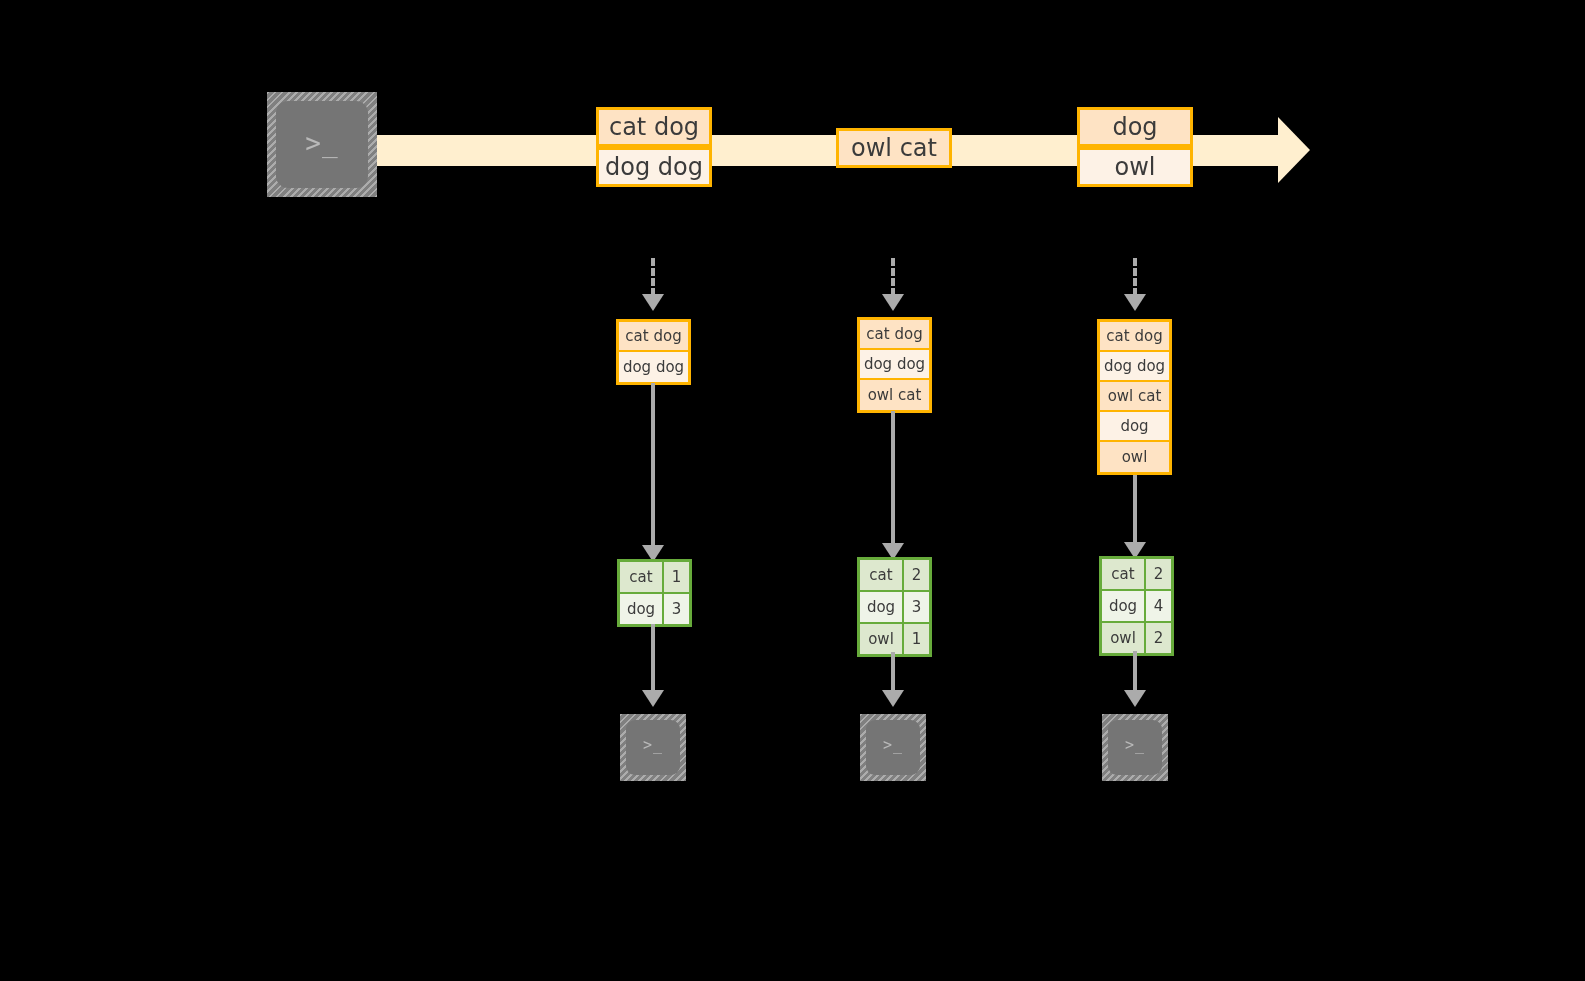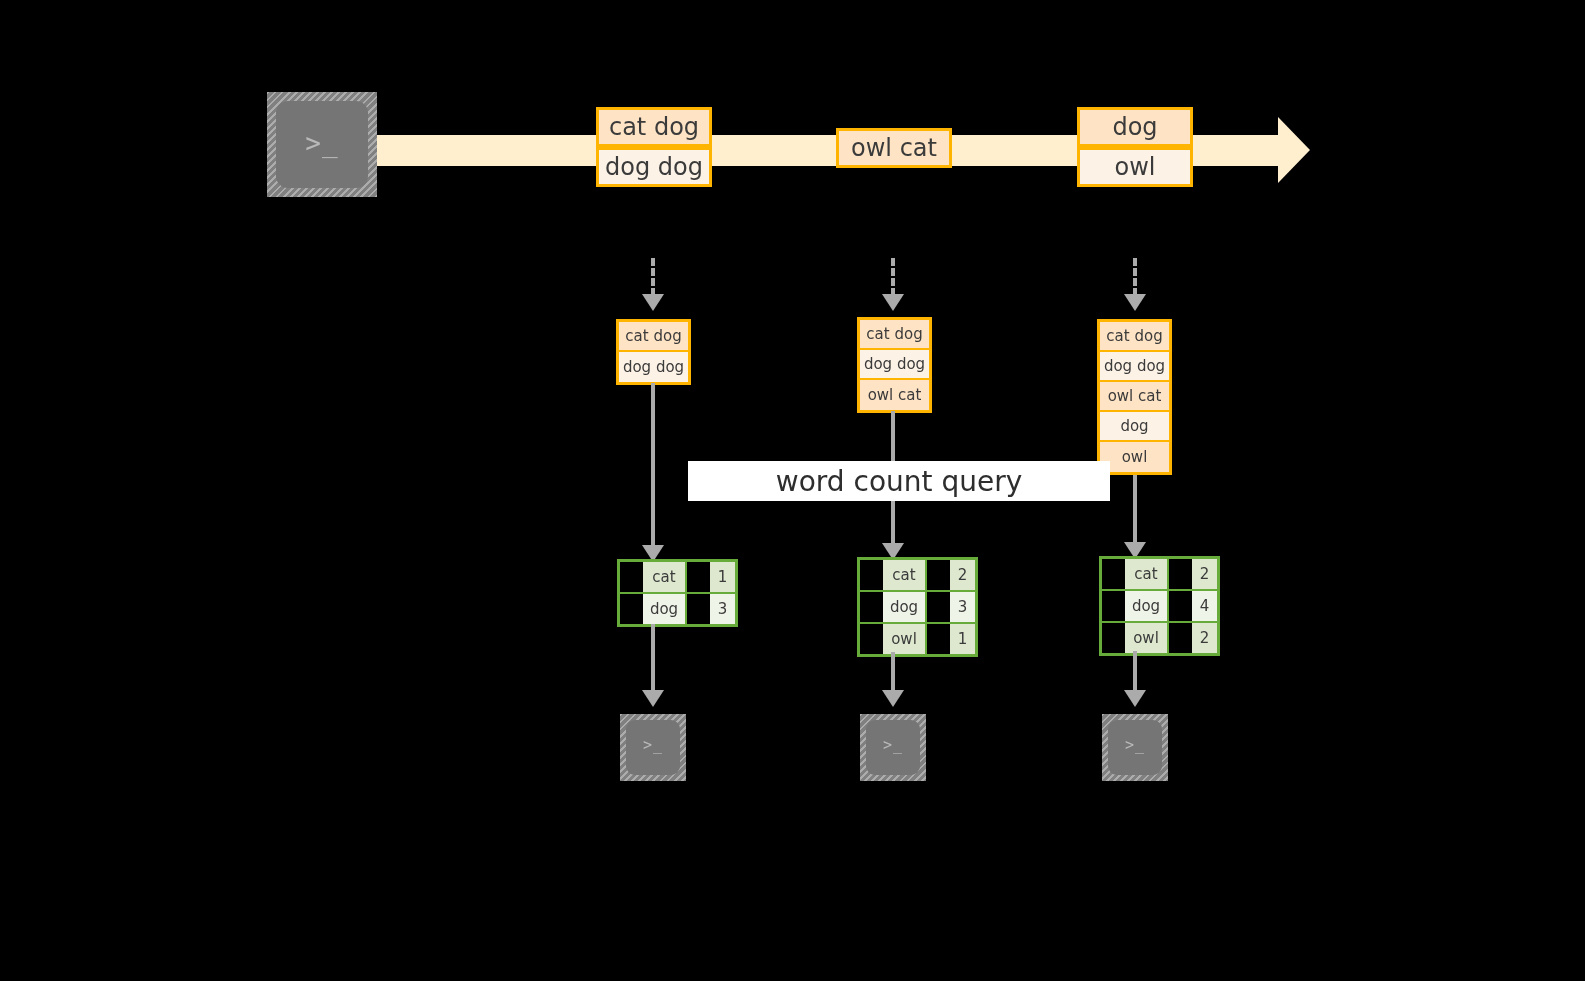--- a/index.html
+++ b/index.html
@@ -65,21 +65,21 @@
   }
   .stack .row:last-child{border-bottom:none;}
   .stack .row.alt{background:#FDF2E6;}
 
   
   .gtable{position:absolute;box-sizing:border-box;border:3px solid #67AB3B;}
   .gtable .grow{display:flex;height:30px;border-bottom:2px solid #67AB3B;}
   .gtable .grow:last-child{border-bottom:none;}
   .gtable .gc{
     box-sizing:border-box;display:flex;align-items:center;justify-content:center;
-    font-size:15px;color:#3b3b3b;background:#DDE8CE;margin-left:23px;
+    font-size:15px;color:#3b3b3b;background:#DDE8CE;
   }
   .gtable .grow.alt .gc{background:#EFF4E8;}
   .gtable .gw{width:44px;border-right:2px solid #67AB3B;}
   .gtable .gn{width:25px;}
 
   
   .vline{position:absolute;width:4px;background:#ABABAB;}
   .vhead{
     position:absolute;width:0;height:0;
     border-left:11px solid transparent;
@@ -148,23 +148,20 @@
 
   <div class="vline" style="left:651px;top:383px;height:172px;"></div>
   <div class="vhead" style="left:642px;top:545px;"></div>
 
   <div class="vline" style="left:891px;top:411px;height:144px;"></div>
   <div class="vhead" style="left:882px;top:543px;"></div>
 
   <div class="vline" style="left:1133px;top:475px;height:80px;"></div>
   <div class="vhead" style="left:1124px;top:542px;"></div>
 
-  <div class="qband">
-    <span>word count query</span>
-  </div>
 
   <div class="gtable" style="left:617px;top:559px;">
     <div class="grow">
       <div class="gc gw">cat</div>
       <div class="gc gn">1</div>
     </div>
     <div class="grow alt">
       <div class="gc gw">dog</div>
       <div class="gc gn">3</div>
     </div>

